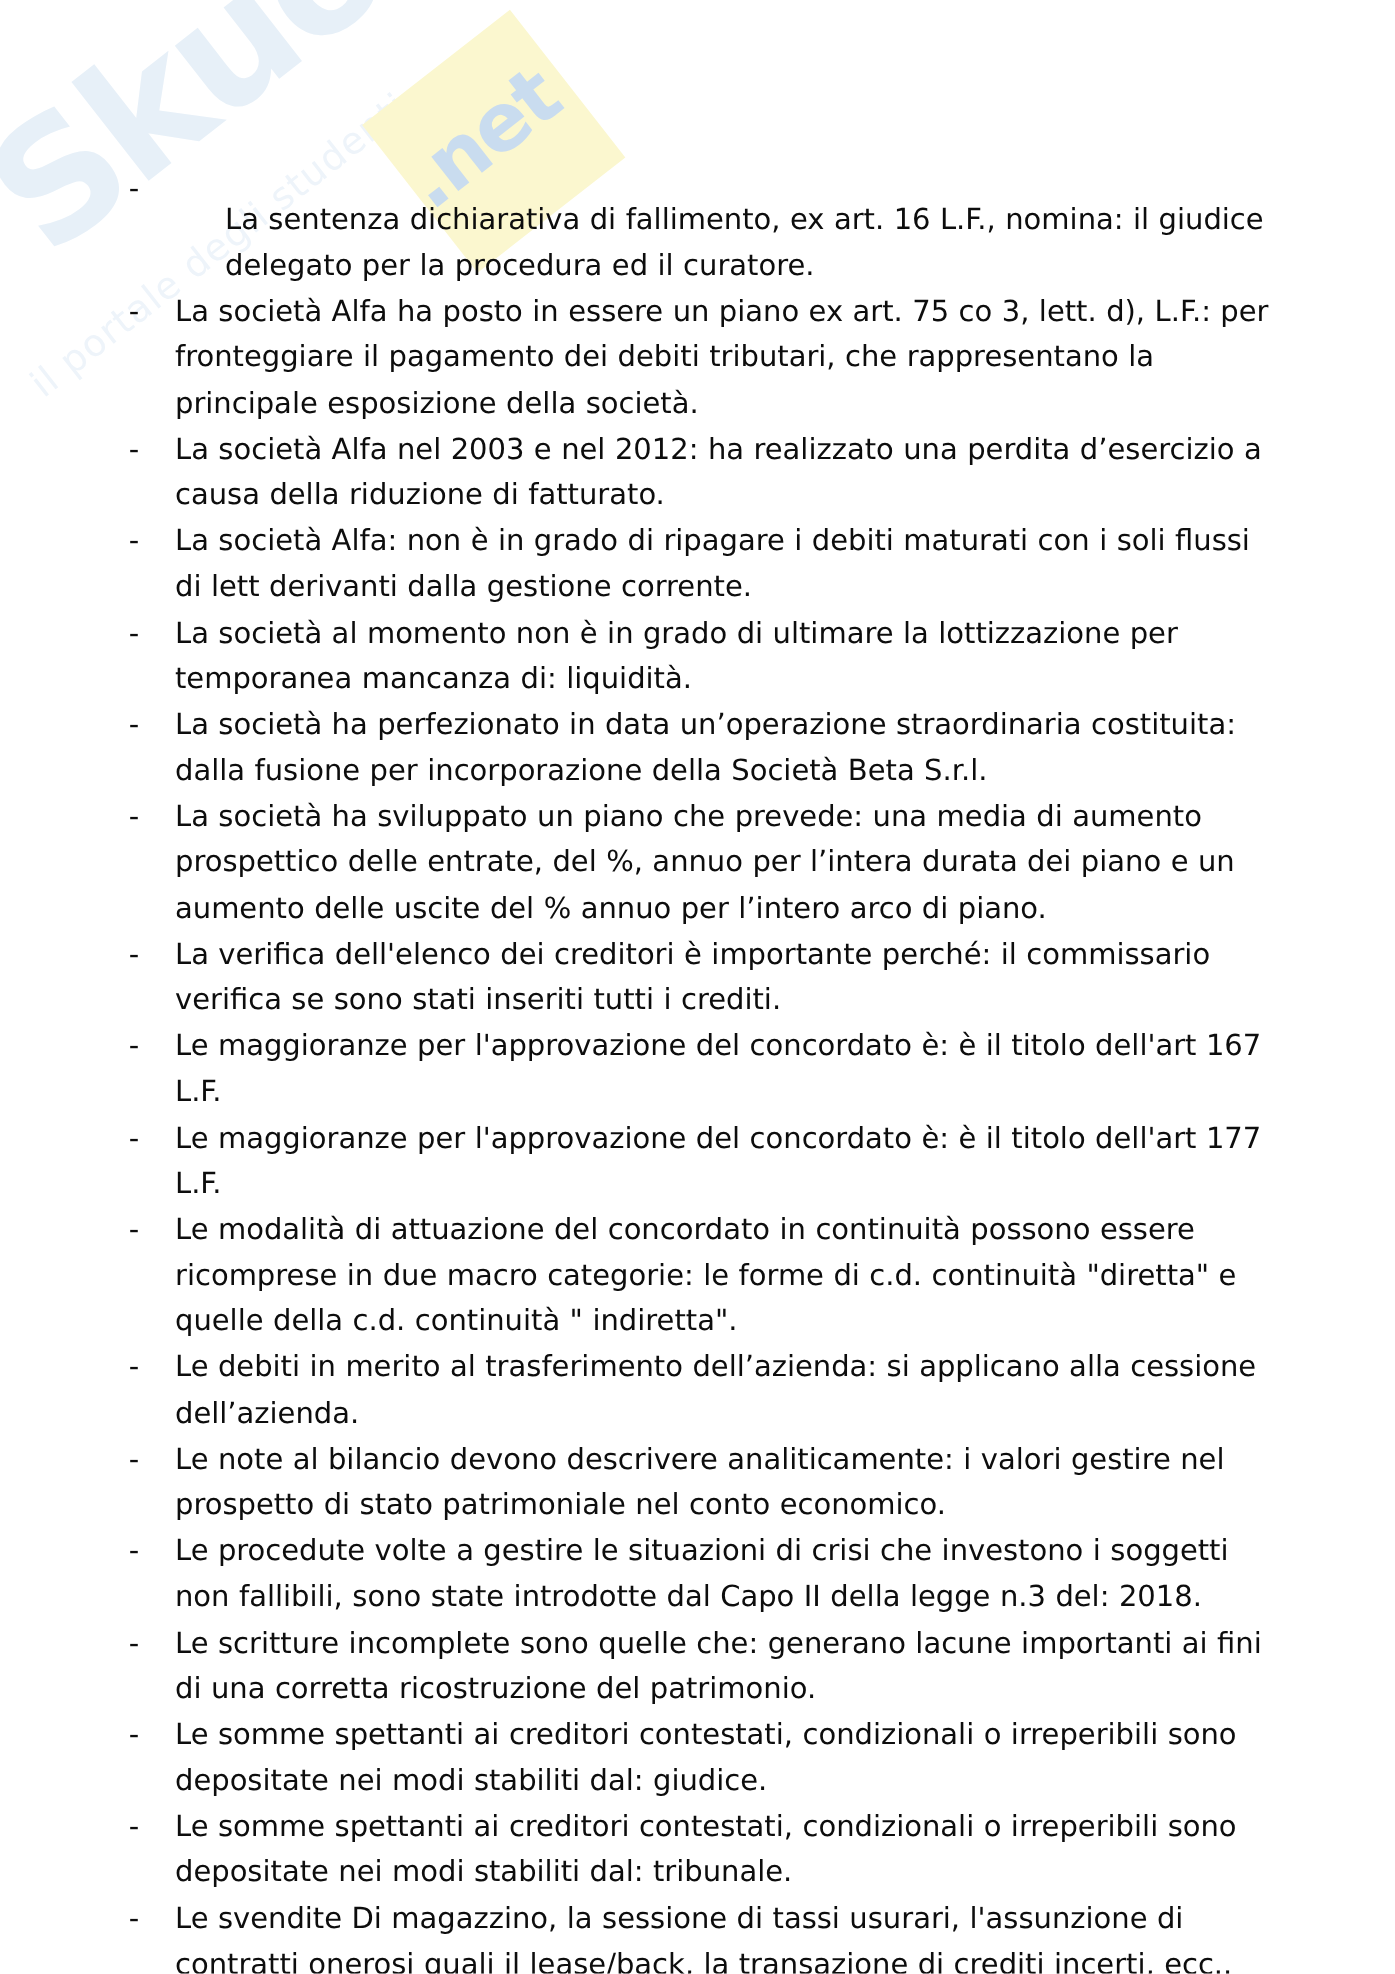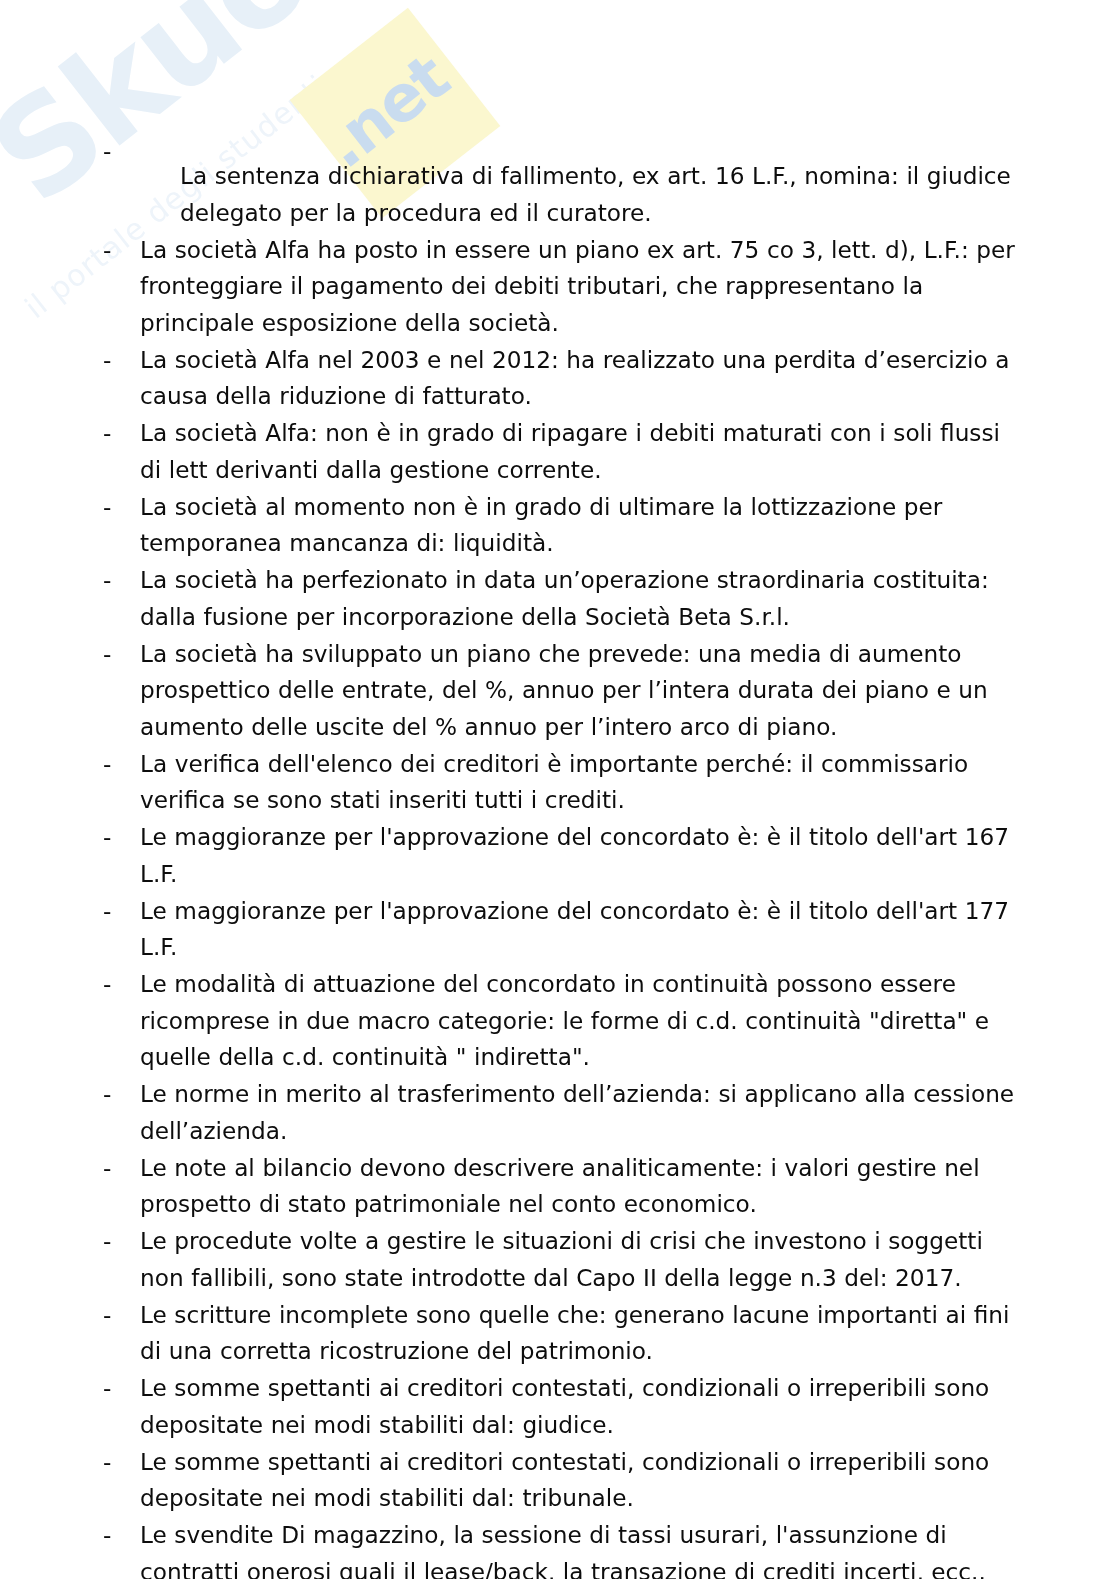--- a/index.html
+++ b/index.html
@@ -179,29 +179,29 @@
         <li>
           <span class="dash">-</span>
           <span class="txt">Le maggioranze per l'approvazione del concordato è:  è il titolo dell'art 177 L.F.</span>
         </li>
         <li>
           <span class="dash">-</span>
           <span class="txt">Le modalità di attuazione del concordato in continuità possono essere ricomprese in due macro categorie: le forme di c.d. continuità "diretta"  e quelle della c.d. continuità " indiretta".</span>
         </li>
         <li>
           <span class="dash">-</span>
-          <span class="txt">Le norme in merito al trasferimento dell’azienda: si applicano alla cessione dell’azienda.</span>
+          <span class="txt">Le debiti in merito al trasferimento dell’azienda: si applicano alla cessione dell’azienda.</span>
         </li>
         <li>
           <span class="dash">-</span>
           <span class="txt">Le note al bilancio devono descrivere analiticamente: i valori gestire nel prospetto di stato patrimoniale nel conto economico.</span>
         </li>
         <li>
           <span class="dash">-</span>
-          <span class="txt">Le procedute volte a gestire le situazioni di crisi che investono i soggetti non fallibili, sono state introdotte dal Capo II della legge n.3 del: 2017.</span>
+          <span class="txt">Le procedute volte a gestire le situazioni di crisi che investono i soggetti non fallibili, sono state introdotte dal Capo II della legge n.3 del: 2018.</span>
         </li>
         <li>
           <span class="dash">-</span>
           <span class="txt">Le scritture incomplete sono quelle che: generano lacune importanti ai fini di una corretta ricostruzione del patrimonio.</span>
         </li>
         <li>
           <span class="dash">-</span>
           <span class="txt">Le somme spettanti ai creditori contestati, condizionali o irreperibili sono depositate nei modi stabiliti dal: giudice.</span>
         </li>
         <li>

